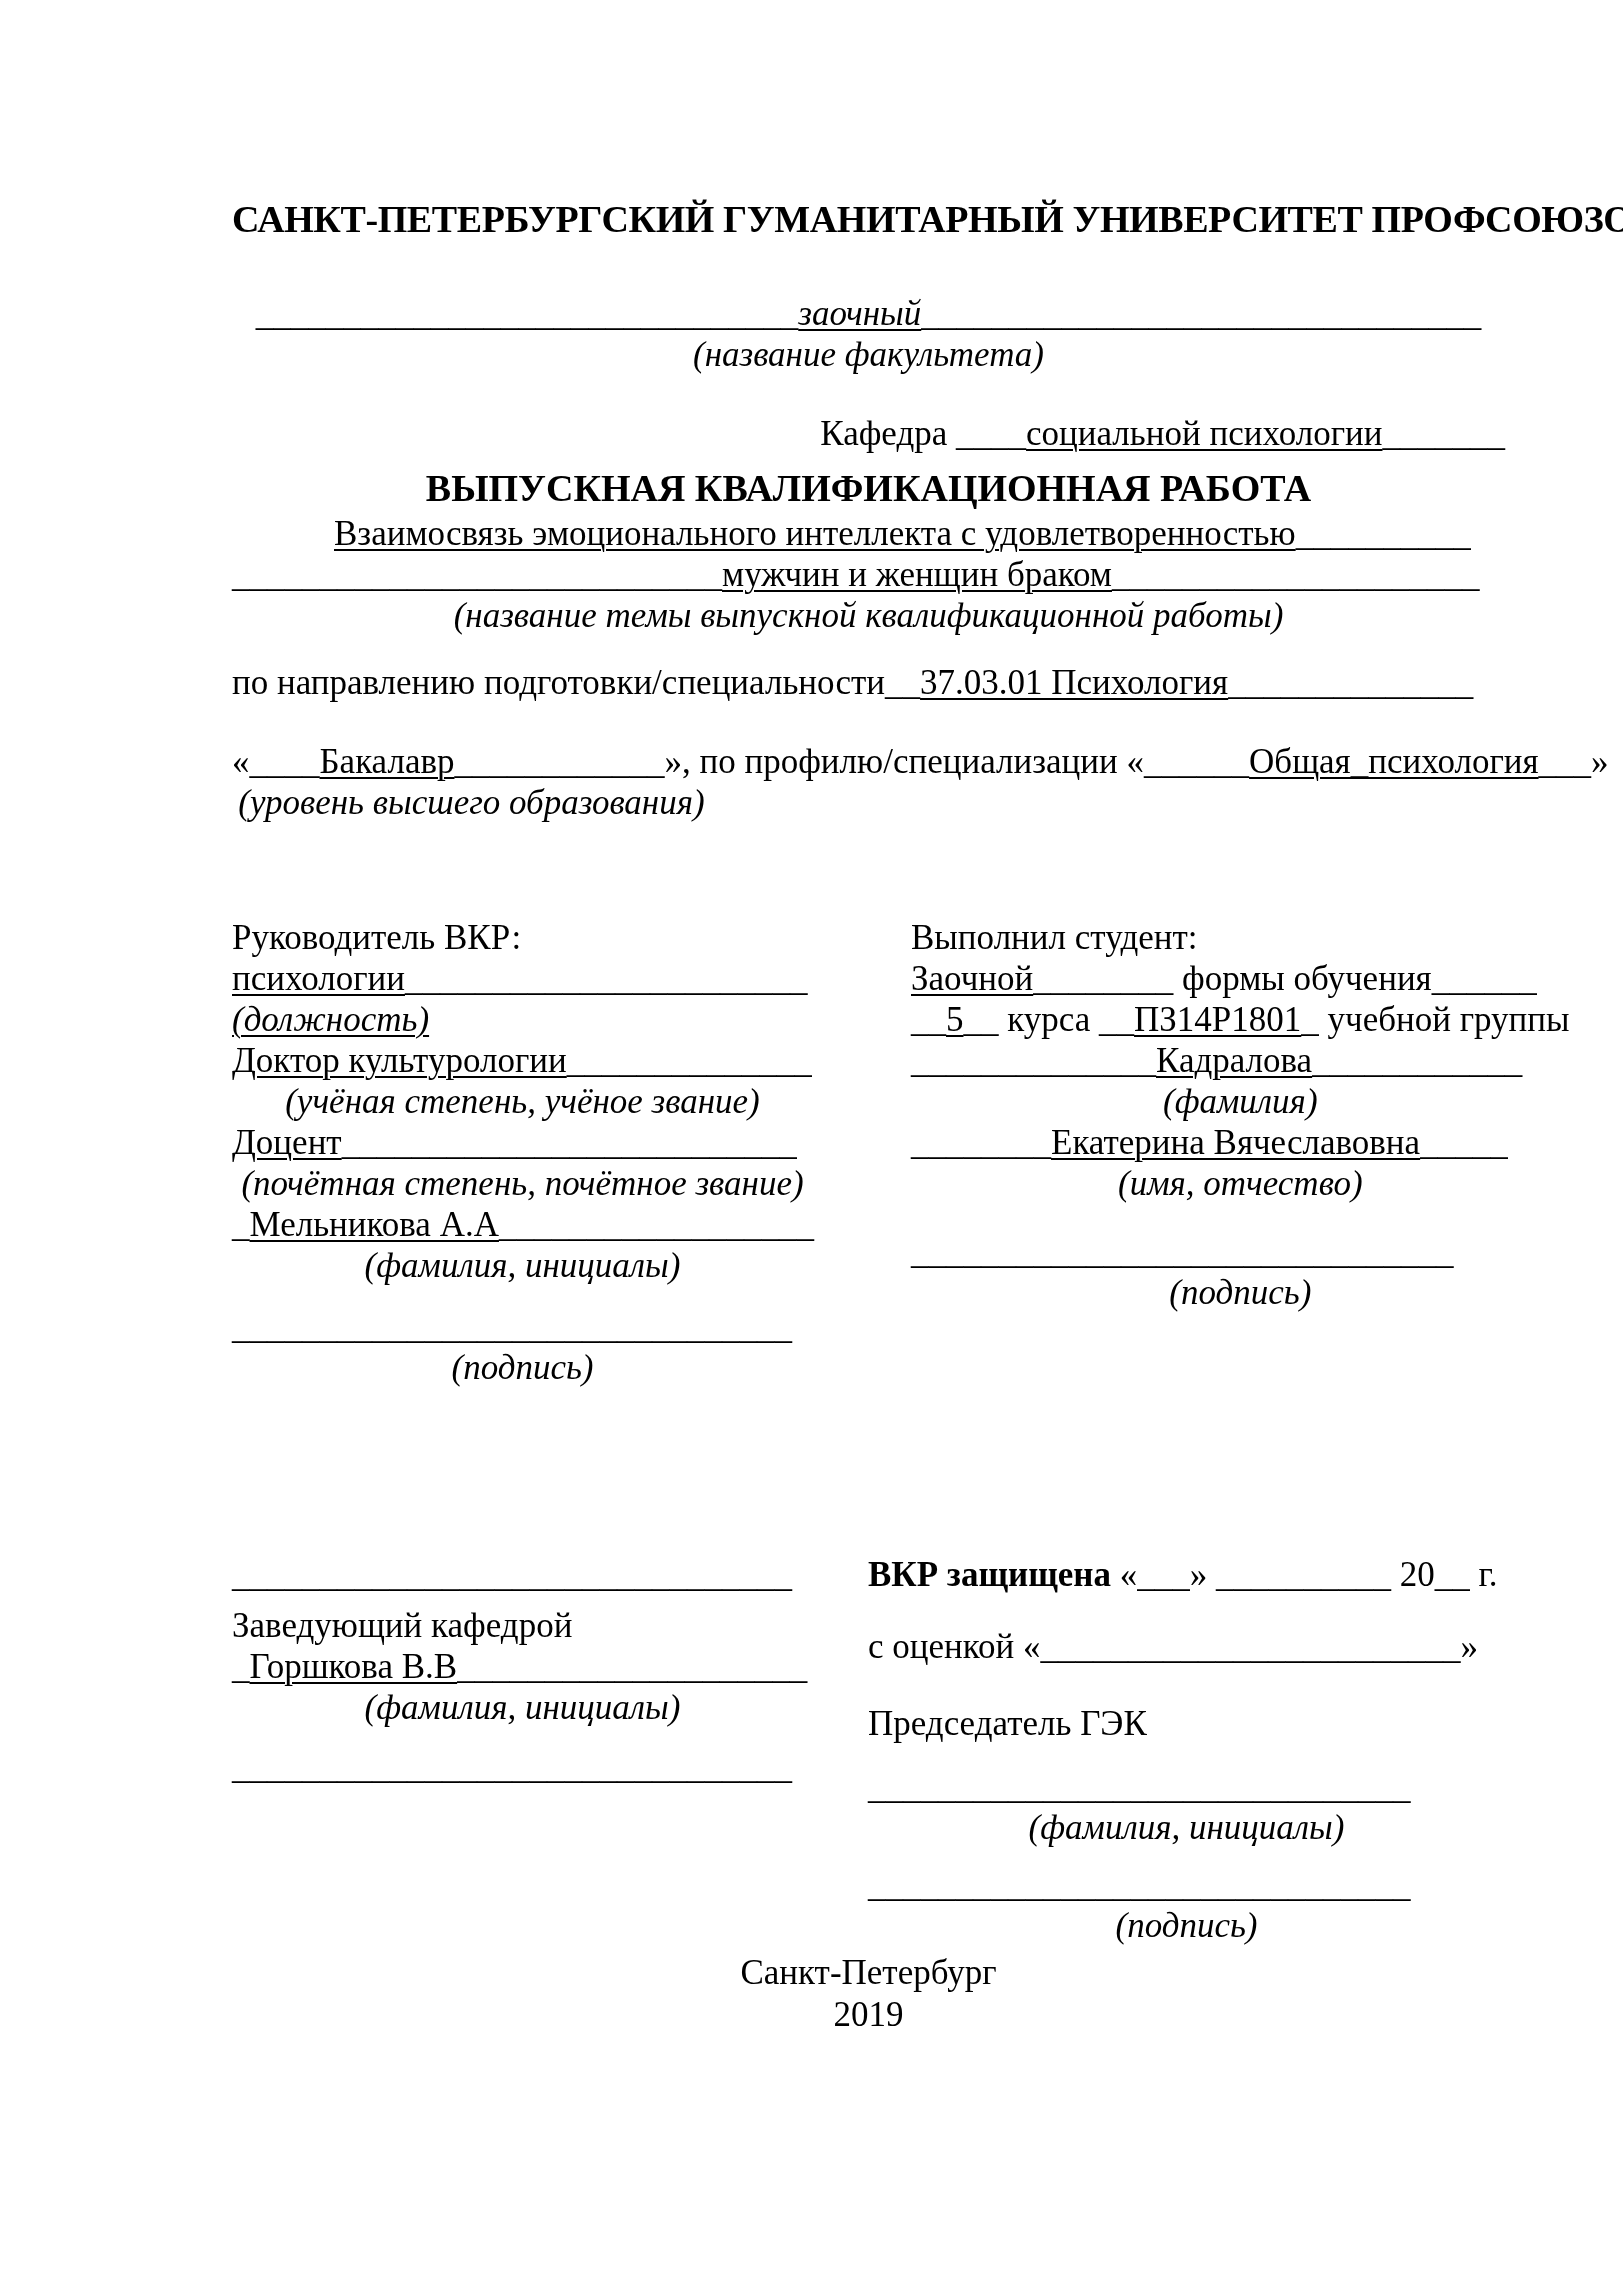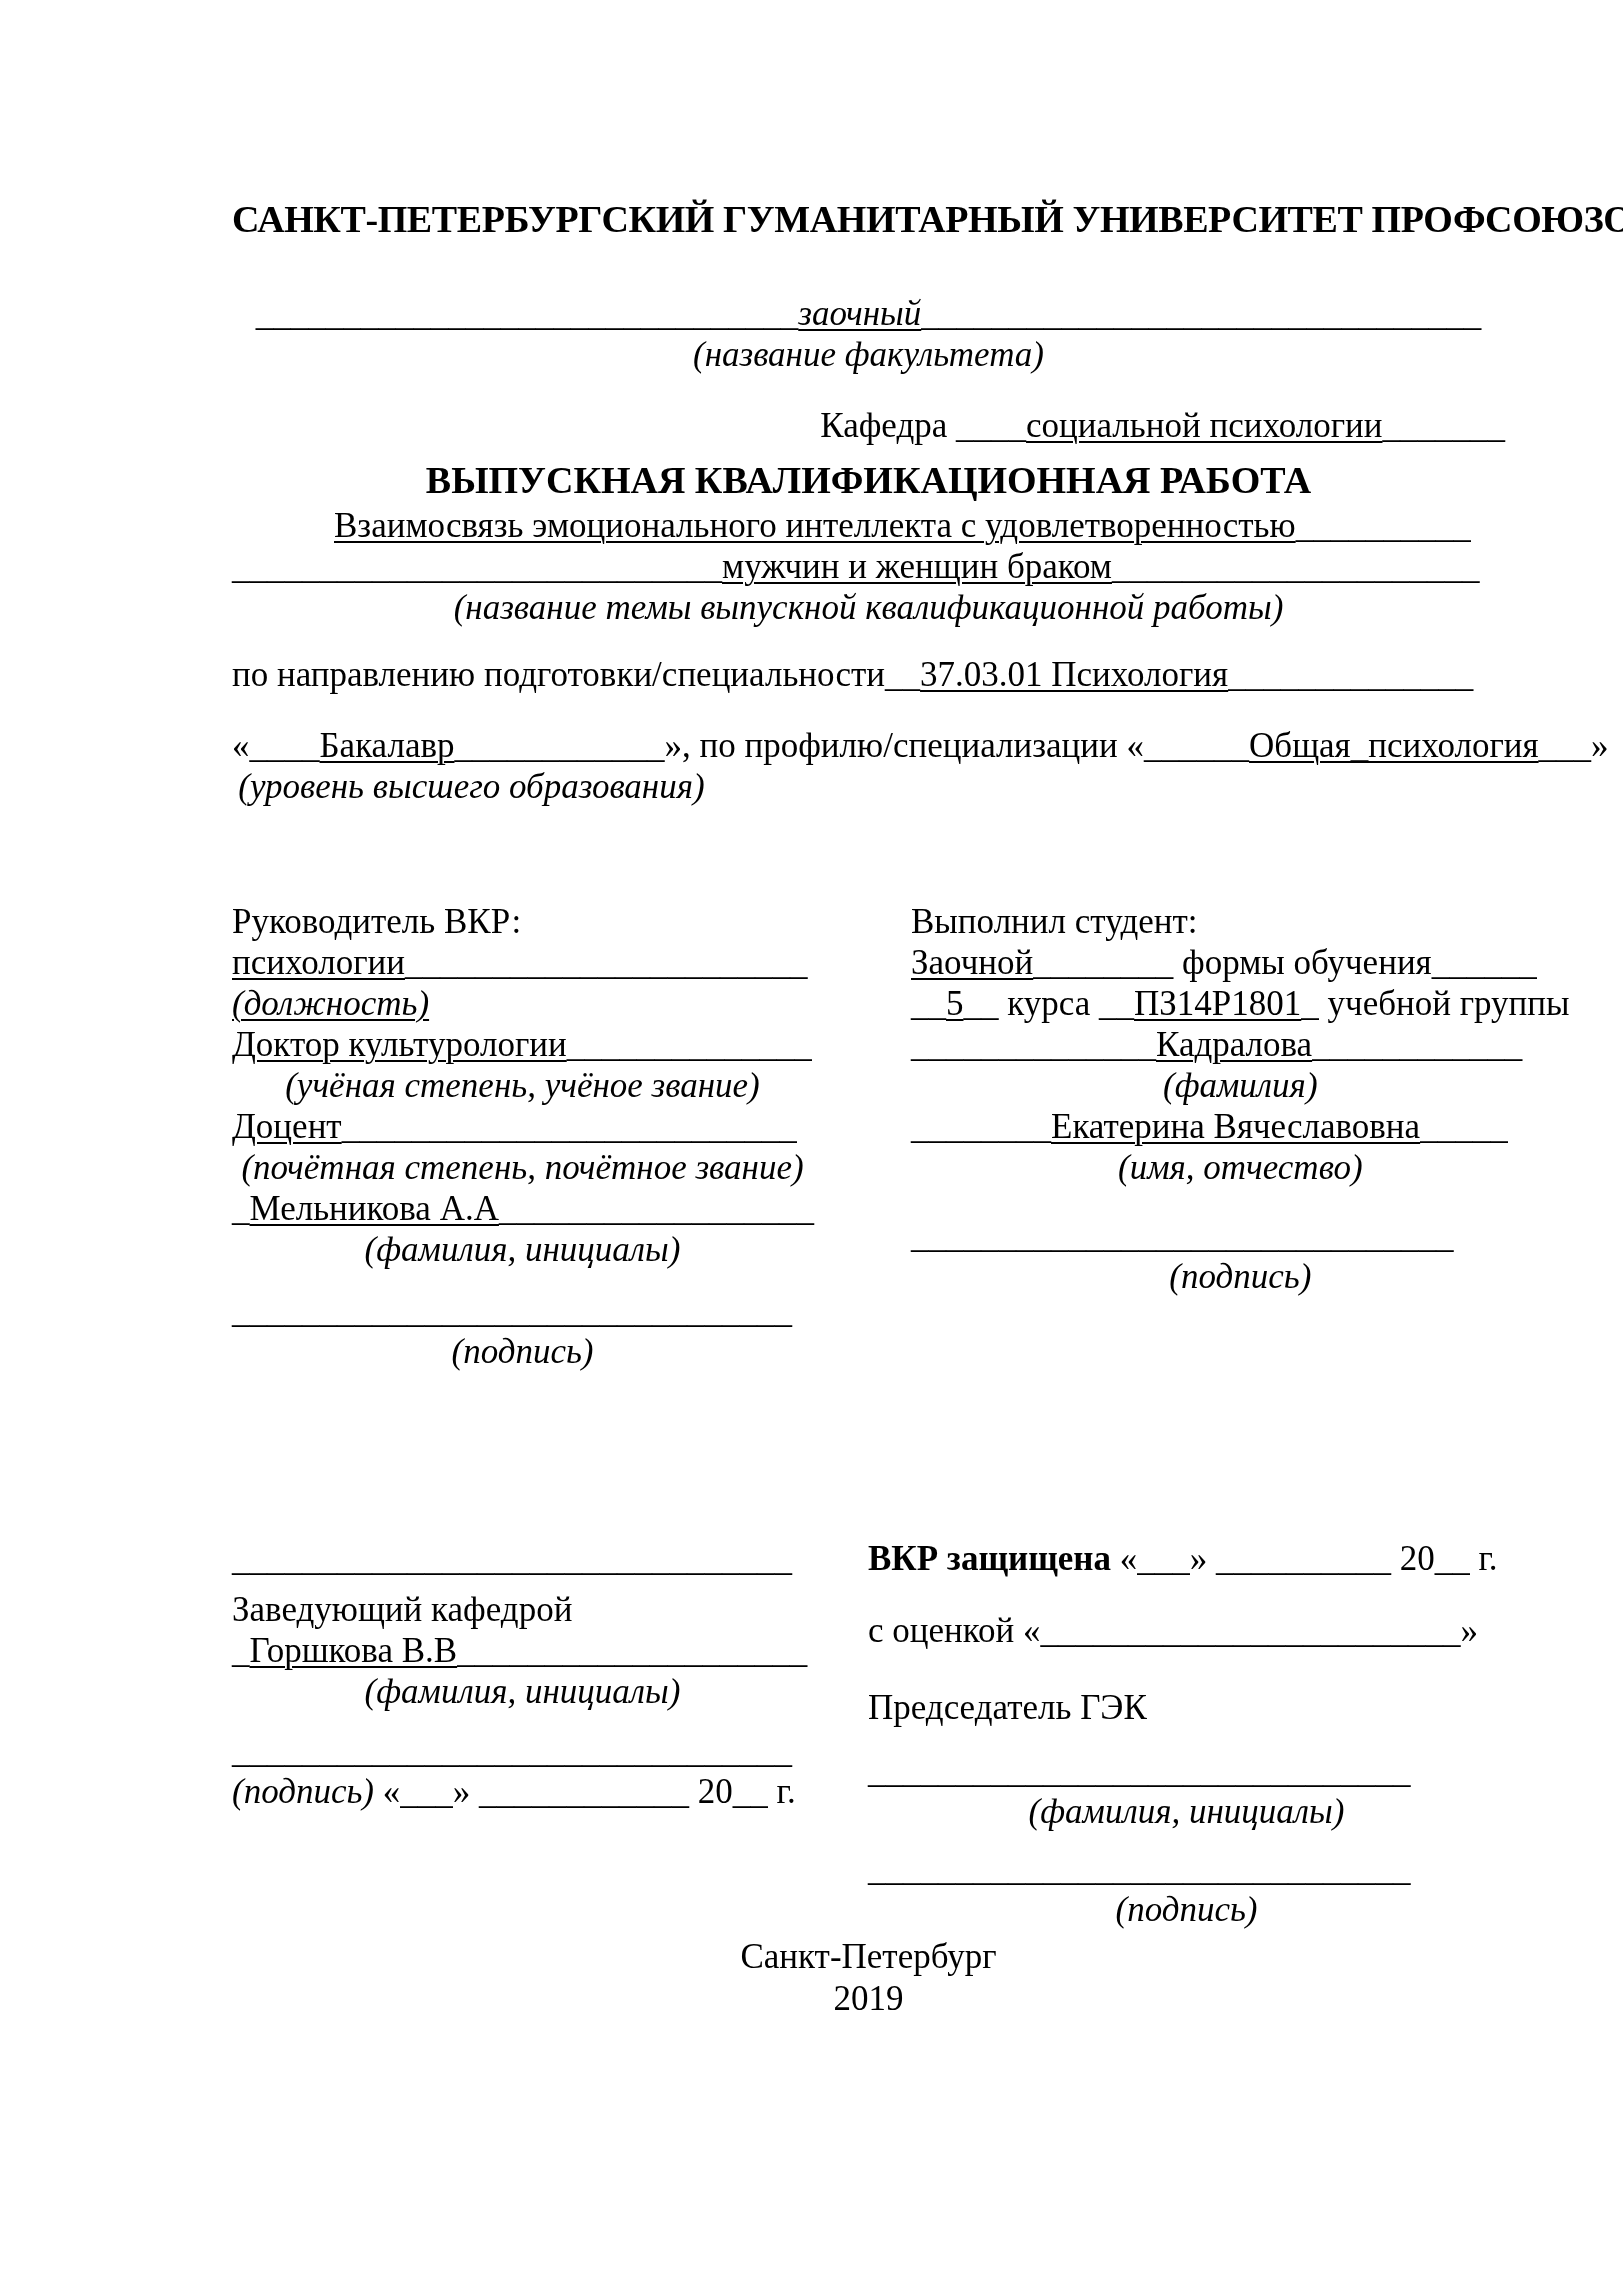--- a/index.html
+++ b/index.html
@@ -18,21 +18,21 @@
   .right{text-align:right;}
   .u{text-decoration:underline;text-decoration-thickness:2.4px;text-underline-offset:3.9px;}
   .seg{letter-spacing:0;}
   .title{font-size:38px;line-height:47px;font-weight:bold;text-align:center;white-space:nowrap;letter-spacing:-0.4px;}
   .work-heading{font-size:38px;line-height:49px;font-weight:bold;text-align:center;white-space:nowrap;}
   .theme1{padding-left:102px;}
   .lvl{padding-left:6.3px;}
   .cols{display:grid;grid-template-columns:581px 1fr;column-gap:55px;}
   .pl55{padding-left:43px;}
   .cc{text-align:center;font-style:italic;}
-  .mt64{margin-top:50px;} .mt38{margin-top:30px;} .mt32{margin-top:10px;}
+  .mt64{margin-top:50px;} .mt38{margin-top:38px;} .mt32{margin-top:10px;}
   .mt42{margin-top:26px;} .mt36{} .mt120{margin-top:94px;}
   .mt212{margin-top:166px;} .mt26{margin-top:20.4px;} .mt34{margin-top:27px;}
   .mt22{margin-top:17.3px;} .mt40{margin-top:31px;} .mt46{margin-top:36px;}
   .mt28{margin-top:22px;} .mt20{margin-top:15.7px;} .mt8{margin-top:6.3px;}
   .footer{text-align:center;line-height:42px;}
 </style>
 </head>
 <body>
 
 <div class="page">
@@ -82,21 +82,20 @@
     </div>
   </div>
 
   <div class="cols mt212">
     <div>
       <div class="row"><span class="seg">________________________________</span></div>
       <div class="mt32">Заведующий кафедрой</div>
       <div class="row"><span class="seg">_</span><span class="u">Горшкова В.В</span><span class="seg">____________________</span></div>
       <div class="cc">(фамилия, инициалы)</div>
       <div class="row mt22"><span class="seg">________________________________</span></div>
-      <div class="row"><span class="i">(подпись)</span><span> «___» ____________ 20__ г.</span></div>
     </div>
     <div>
       <div class="row"><span class="b">ВКР защищена</span><span> «___» __________ 20__ г.</span></div>
       <div class="row mt40">с оценкой «________________________»</div>
       <div class="mt46">Председатель ГЭК</div>
       <div class="row mt28"><span class="seg">_______________________________</span></div>
       <div class="cc">(фамилия, инициалы)</div>
       <div class="row mt20"><span class="seg">_______________________________</span></div>
       <div class="cc">(подпись)</div>
     </div>

